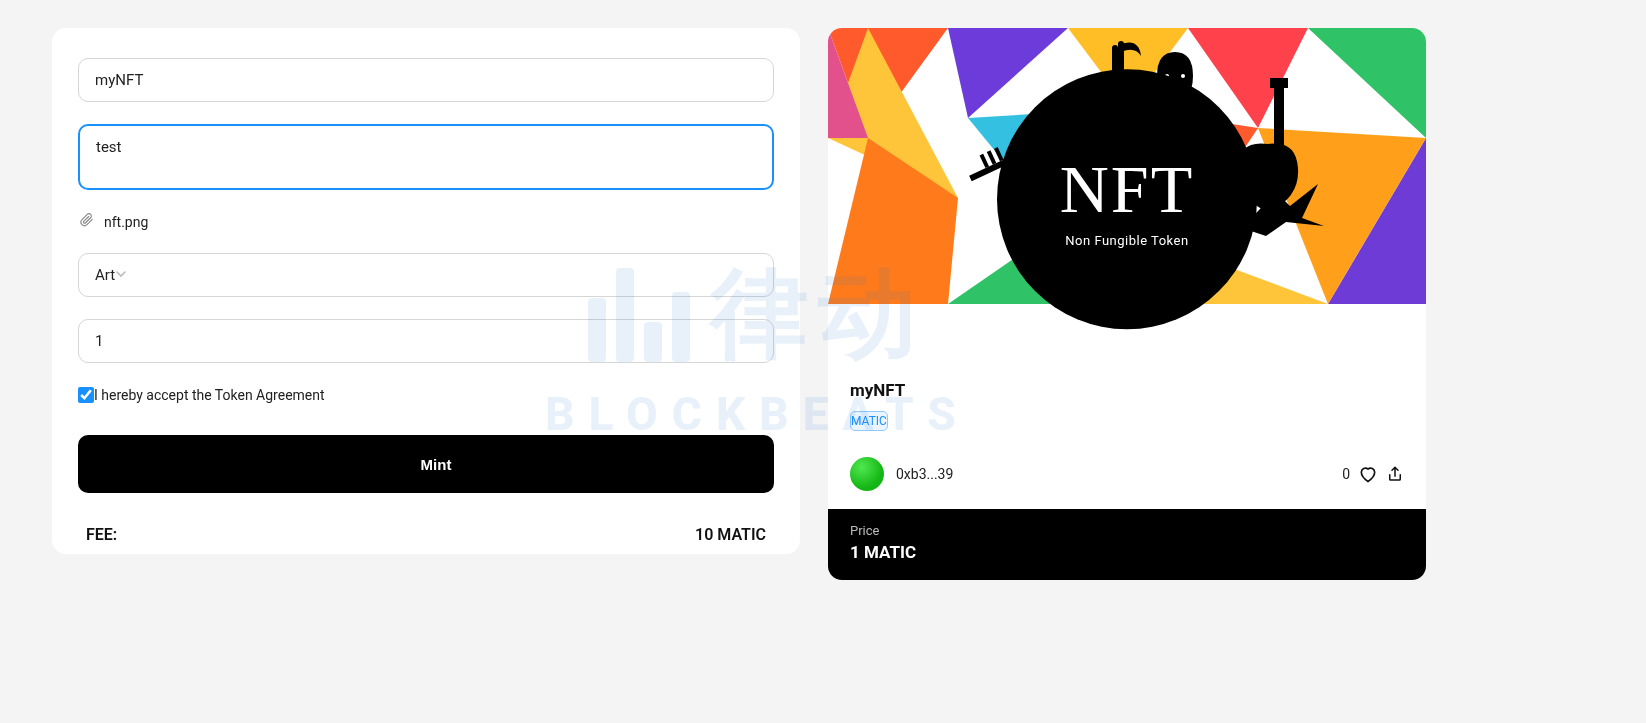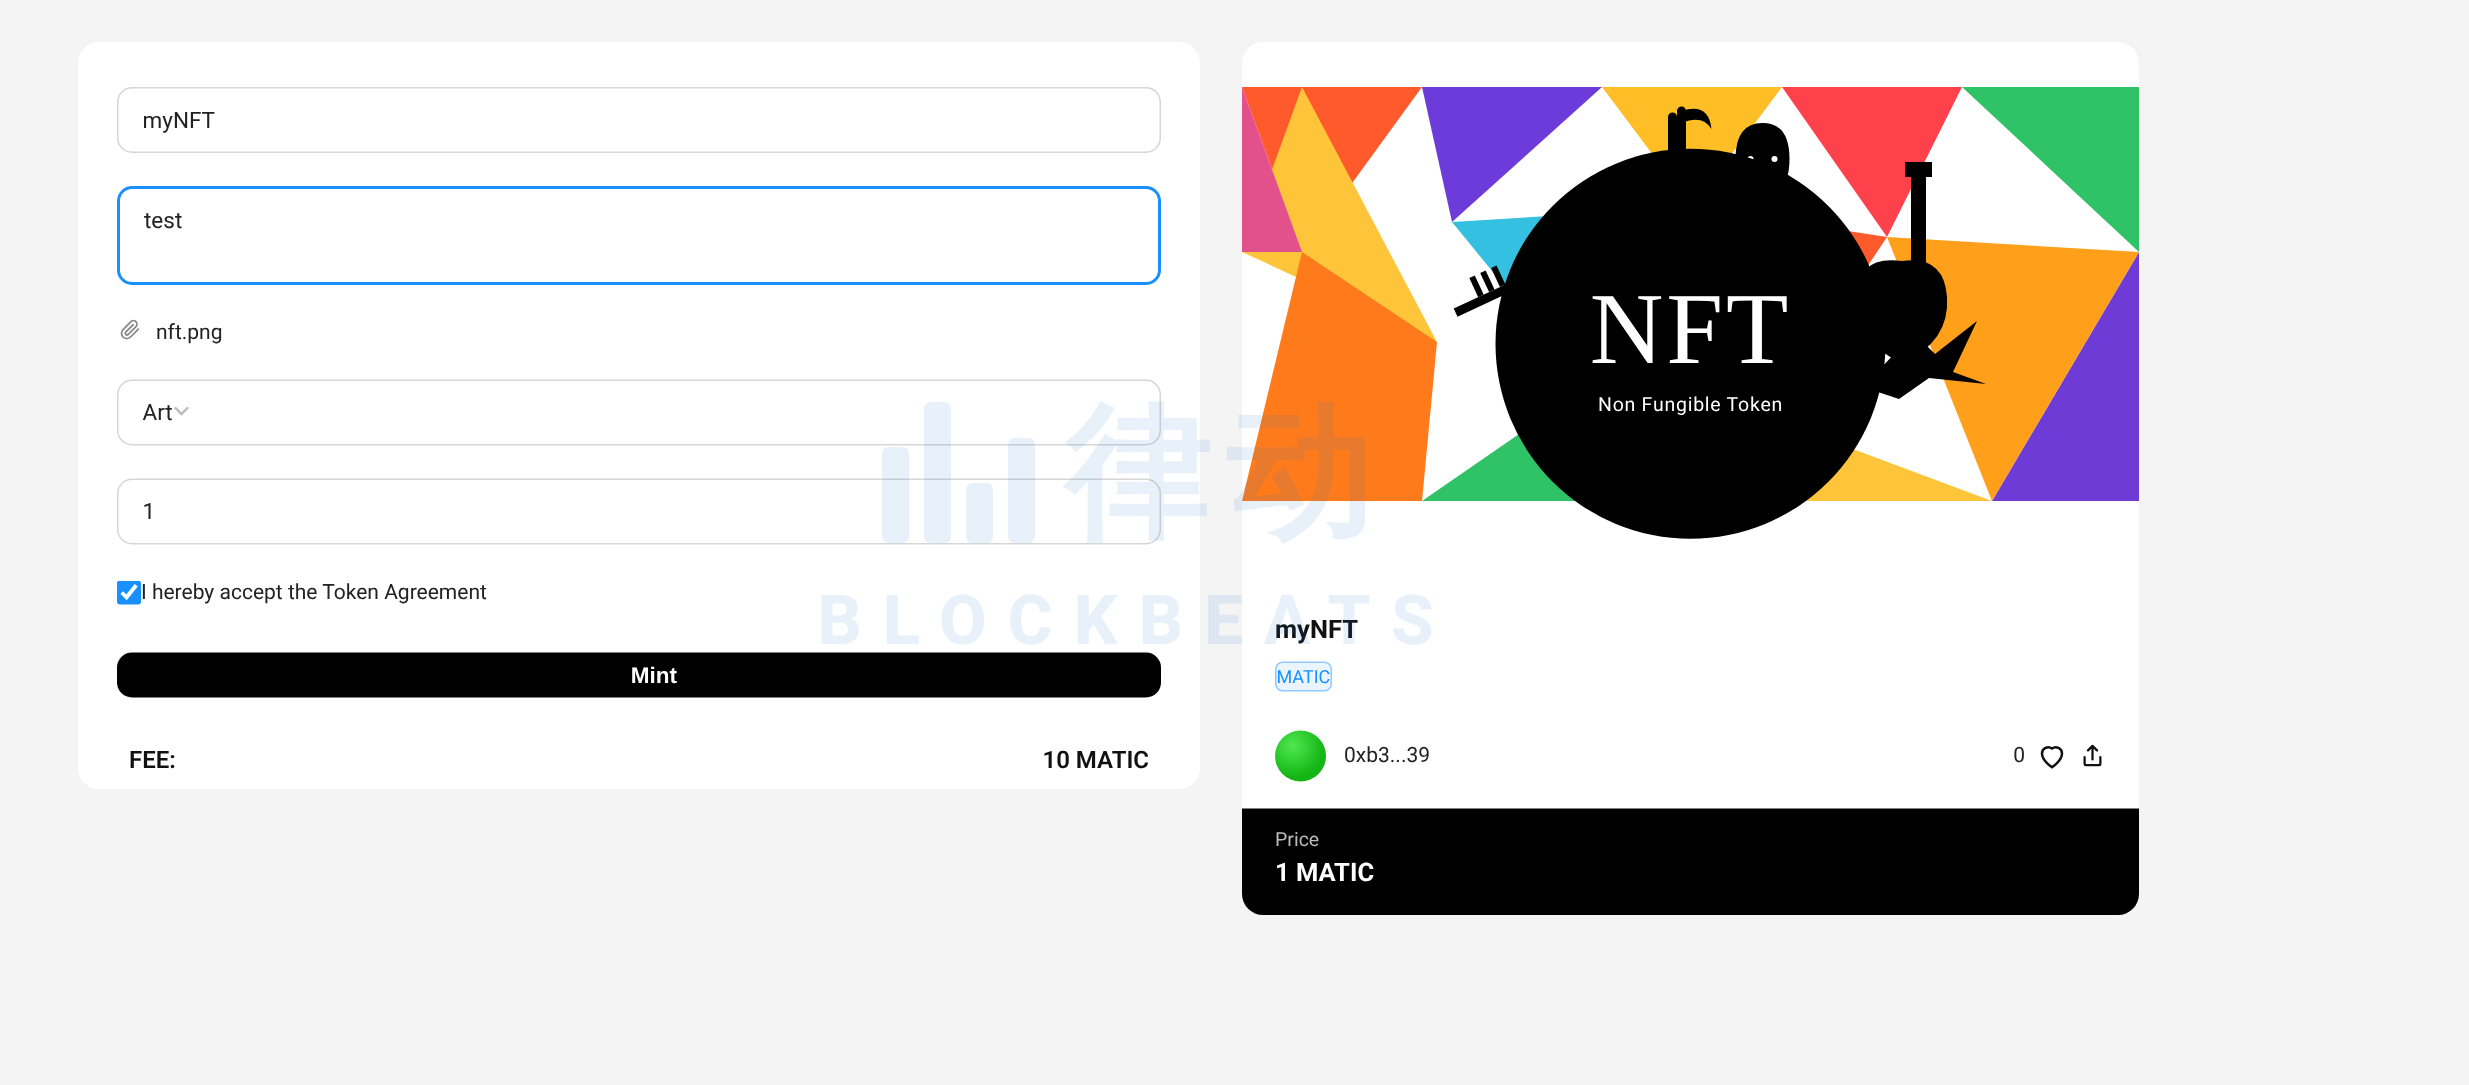--- a/index.html
+++ b/index.html
@@ -78,21 +78,21 @@
     accent-color: #1890ff;
   }
   .check-row label { font-size: 14px; color: #222; }
 
   .mint-btn {
     width: 100%;
     background: #000;
     color: #fff;
     border: none;
     border-radius: 10px;
-    height: 30px;
+    height: 58px;
     font-size: 15px;
     font-weight: 600;
     cursor: pointer;
     margin-top: 10px;
     padding-left: 20px;
   }
   .fee-row {
     display: flex;
     justify-content: space-between;
     font-size: 16px;
@@ -106,21 +106,20 @@
     width: 598px;
     border-radius: 14px;
     overflow: hidden;
     background: #fff;
   }
   .nft-image {
     width: 100%;
     height: 332px;
     position: relative;
     overflow: hidden;
-    margin-top: 30px;
   }
   .triangles {
     position: absolute; inset: 0;
   }
   .circle {
     position: absolute;
     left: 50%;
     top: 50%;
     transform: translate(-50%, -48%);
     width: 260px;

